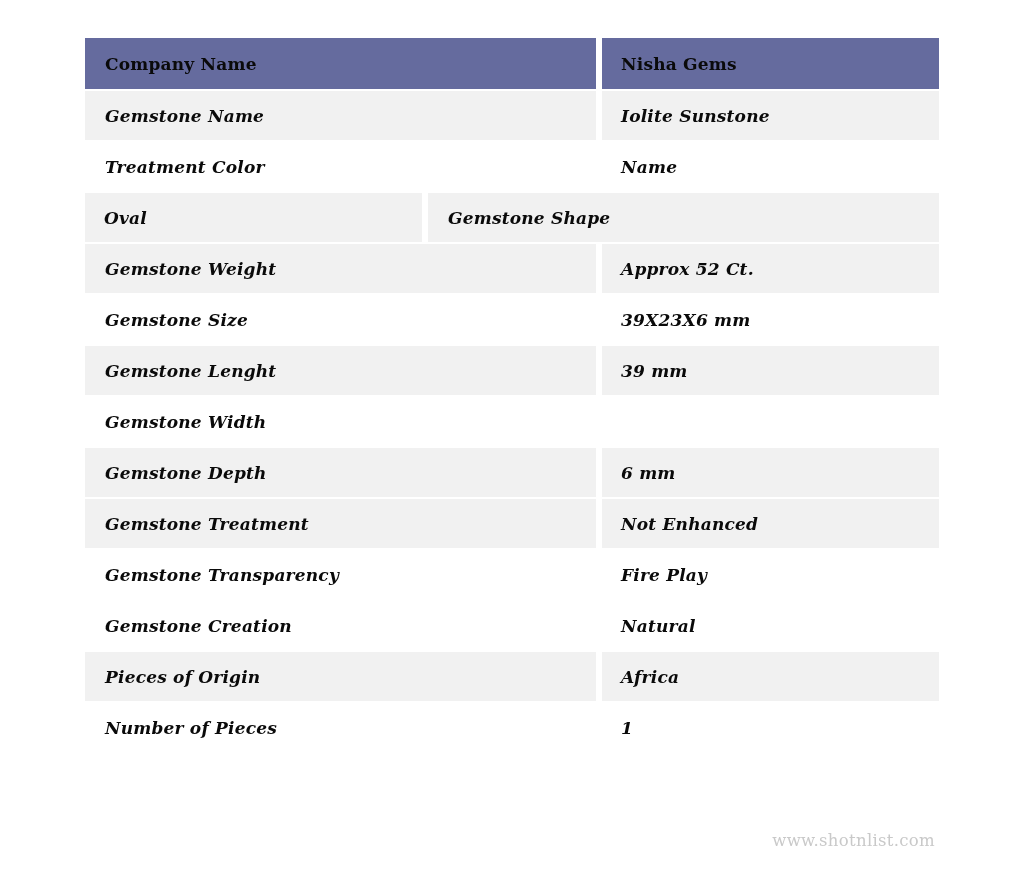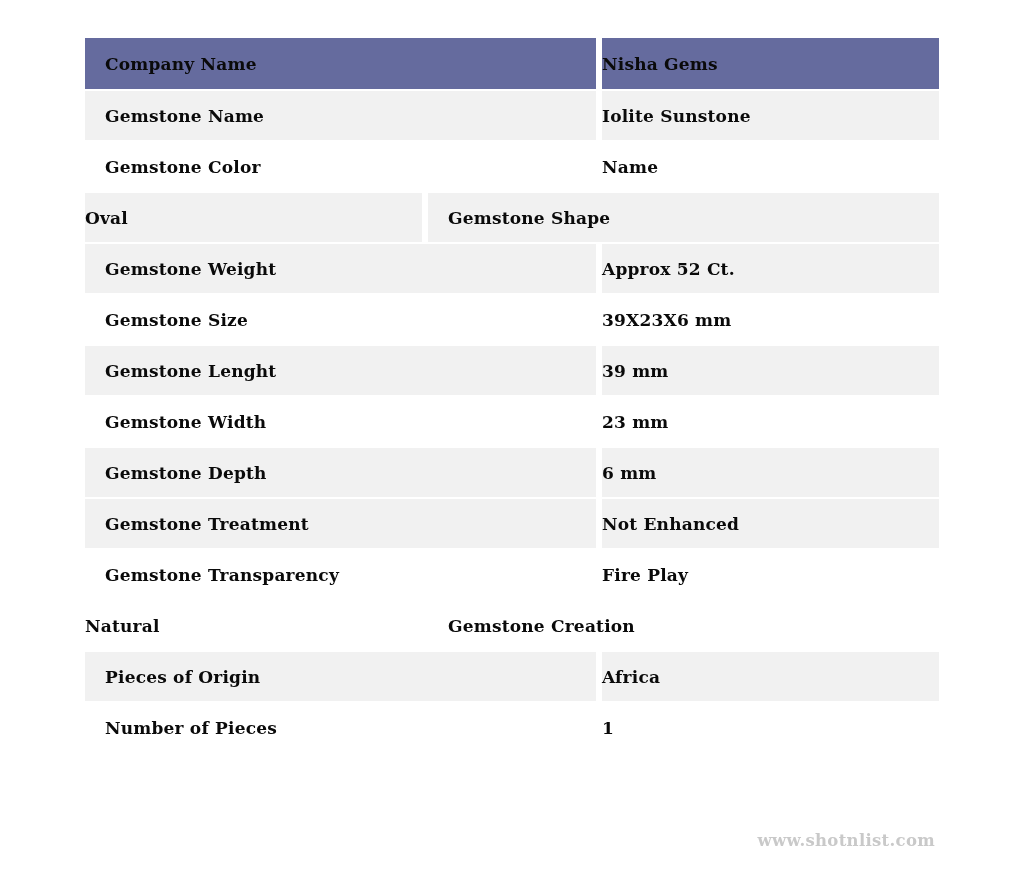--- a/index.html
+++ b/index.html
@@ -41,39 +41,41 @@
     color: var(--cell-text);
     letter-spacing: 0.2px;
   }
   .label-cell {
     width: 511px;
     flex: 0 0 511px;
     padding-left: 20px;
   }
   .value-cell {
     flex: 1 1 auto;
+    padding-left: 19px;
   }
   .header-row .cell {
     background: var(--header-bg);
     height: 51px;
     text-align: right;
   }
   .data-row .cell {
     background: var(--row-bg);
     height: 49px;
+    font-style: italic;
   }
   .data-row.alt .cell {
     background: var(--row-alt-bg);
   }
   .watermark {
     position: absolute;
     top: 831px;
     right: 89px;
     font-size: 16.5px;
-    font-weight: bold;
+    font-weight: normal;
     color: var(--watermark);
     letter-spacing: 0.3px;
   }
 </style>
 </head>
 <body>
 
 <div class="page">
 
   <div class="spec-table">
@@ -81,21 +83,21 @@
       <div class="cell label-cell">Company Name</div>
       <div class="cell value-cell">Nisha Gems</div>
     </div>
     <div id="rows-container">
   <div class="row data-row alt">
     <div class="cell label-cell">Gemstone Name</div>
     <div class="cell value-cell">Iolite Sunstone</div>
   </div>
 
   <div class="row data-row">
-    <div class="cell label-cell">Gemstone Color</div>
+    <div class="cell label-cell">Treatment Color</div>
     <div class="cell value-cell">Name</div>
   </div>
 
   <div class="row data-row alt">
     <div class="cell value-cell">Oval</div>
     <div class="cell label-cell">Gemstone Shape</div>
   </div>
 
 
   <div class="row data-row alt">
@@ -108,41 +110,40 @@
     <div class="cell value-cell">39X23X6 mm</div>
   </div>
 
   <div class="row data-row alt">
     <div class="cell label-cell">Gemstone Lenght</div>
     <div class="cell value-cell">39 mm</div>
   </div>
 
   <div class="row data-row">
     <div class="cell label-cell">Gemstone Width</div>
-    <div class="cell value-cell">23 mm</div>
   </div>
 
   <div class="row data-row alt">
     <div class="cell label-cell">Gemstone Depth</div>
     <div class="cell value-cell">6 mm</div>
   </div>
 
   <div class="row data-row alt">
     <div class="cell label-cell">Gemstone Treatment</div>
     <div class="cell value-cell">Not Enhanced</div>
   </div>
 
   <div class="row data-row">
     <div class="cell label-cell">Gemstone Transparency</div>
     <div class="cell value-cell">Fire Play</div>
   </div>
 
   <div class="row data-row">
+    <div class="cell label-cell">Gemstone Creation</div>
     <div class="cell value-cell">Natural</div>
-    <div class="cell label-cell">Gemstone Creation</div>
   </div>
 
   <div class="row data-row alt">
     <div class="cell label-cell">Pieces of Origin</div>
     <div class="cell value-cell">Africa</div>
   </div>
 
   <div class="row data-row">
     <div class="cell label-cell">Number of Pieces</div>
     <div class="cell value-cell">1</div>

